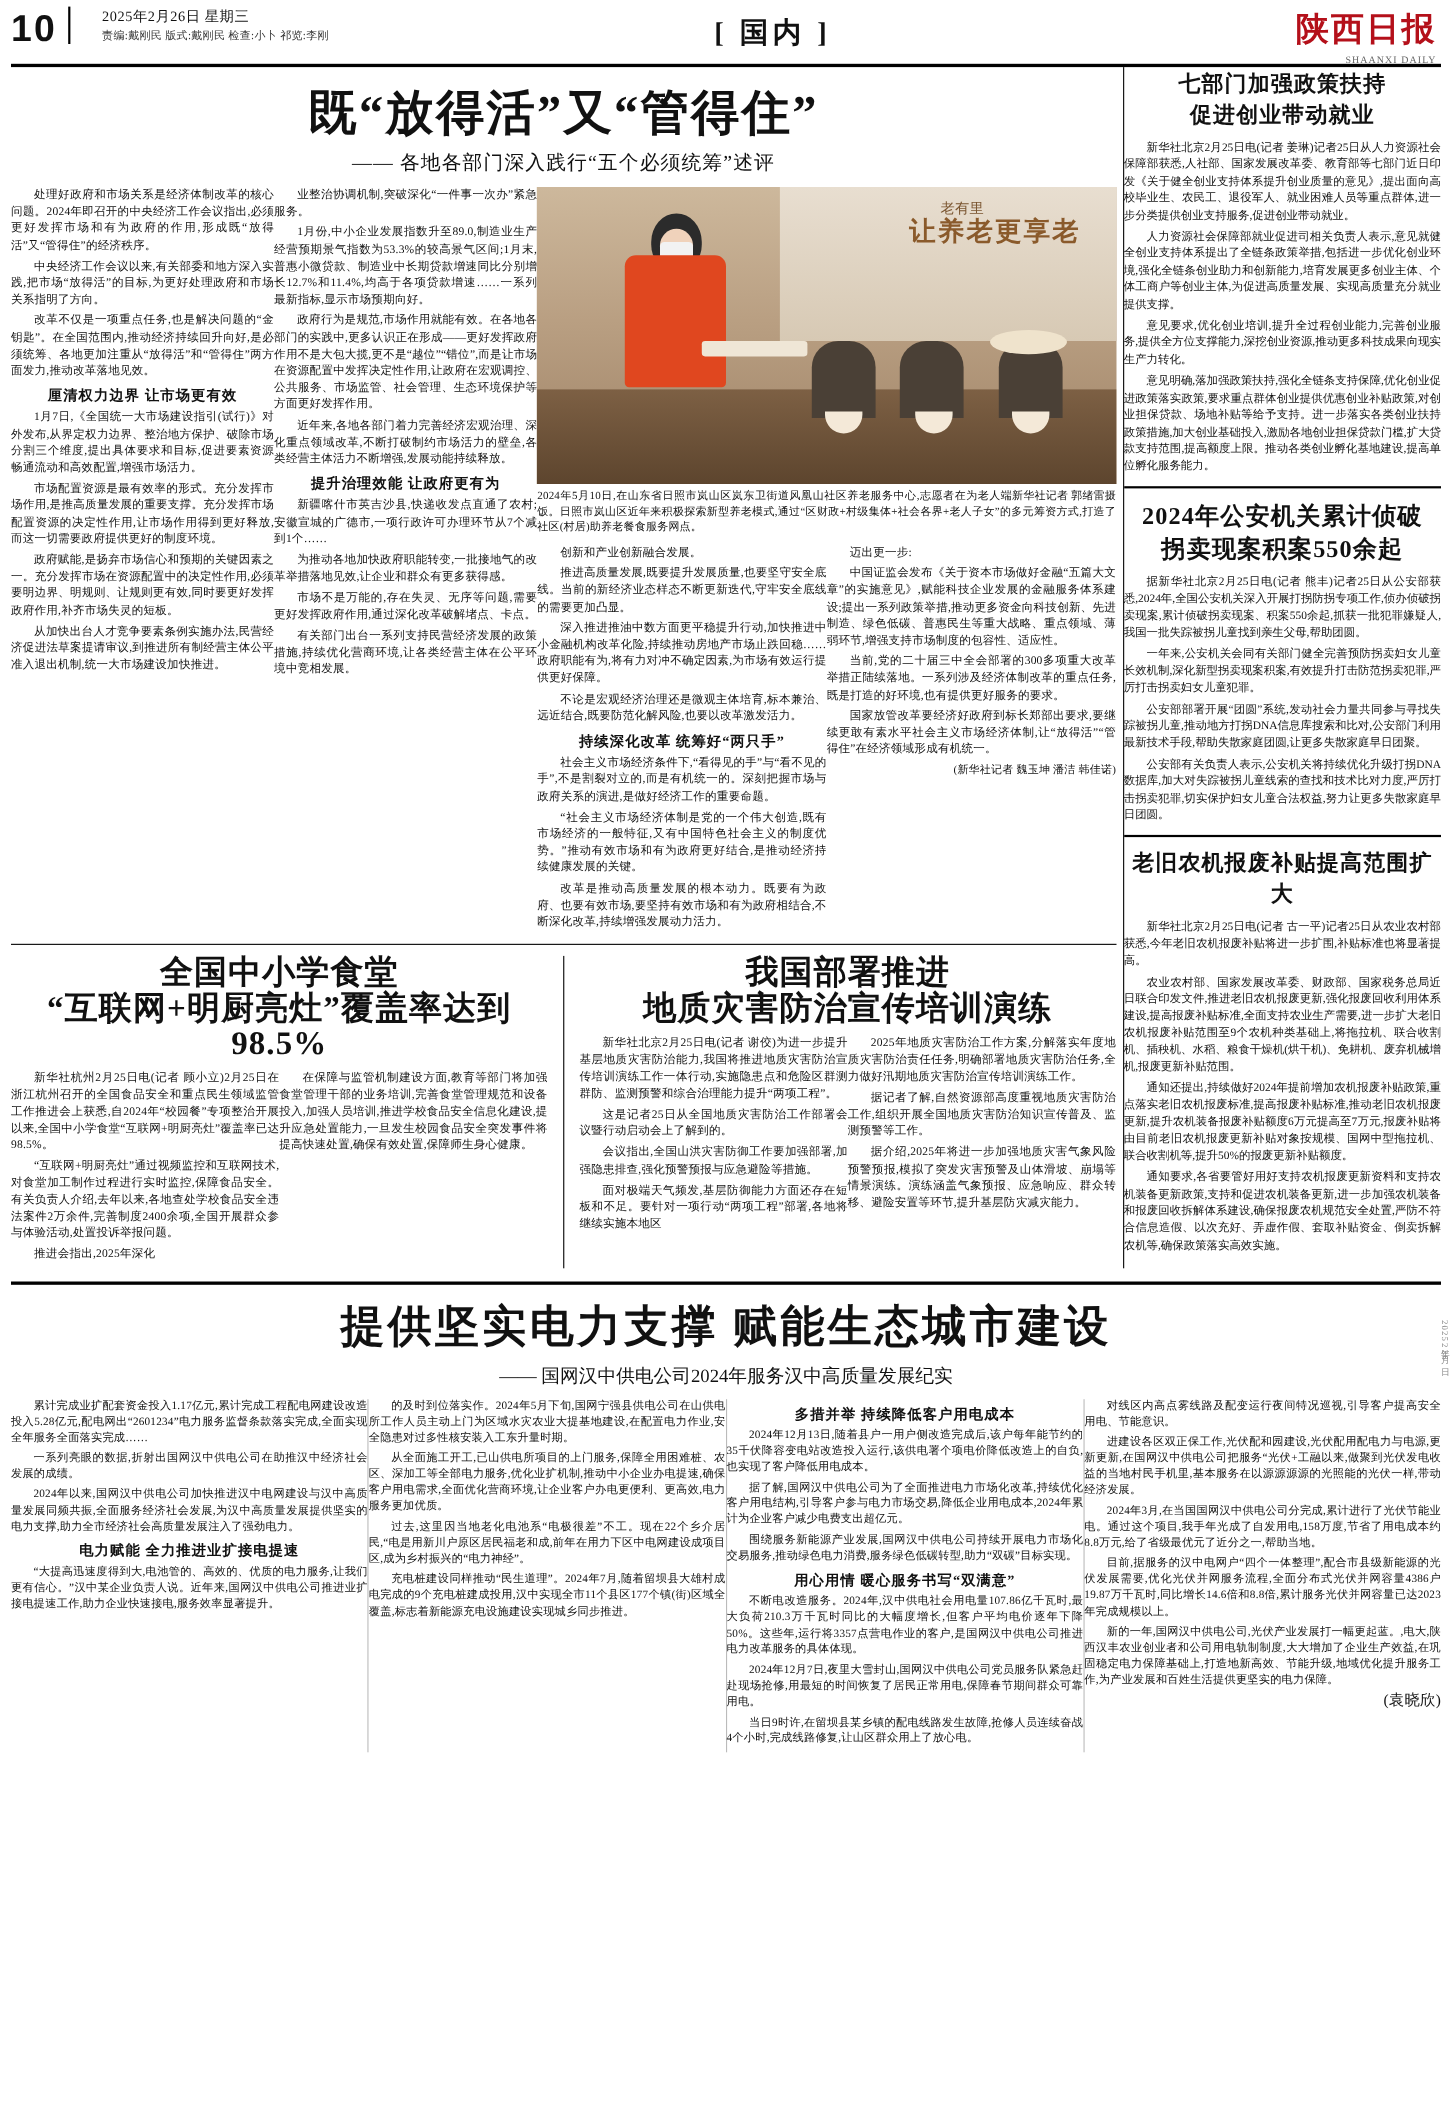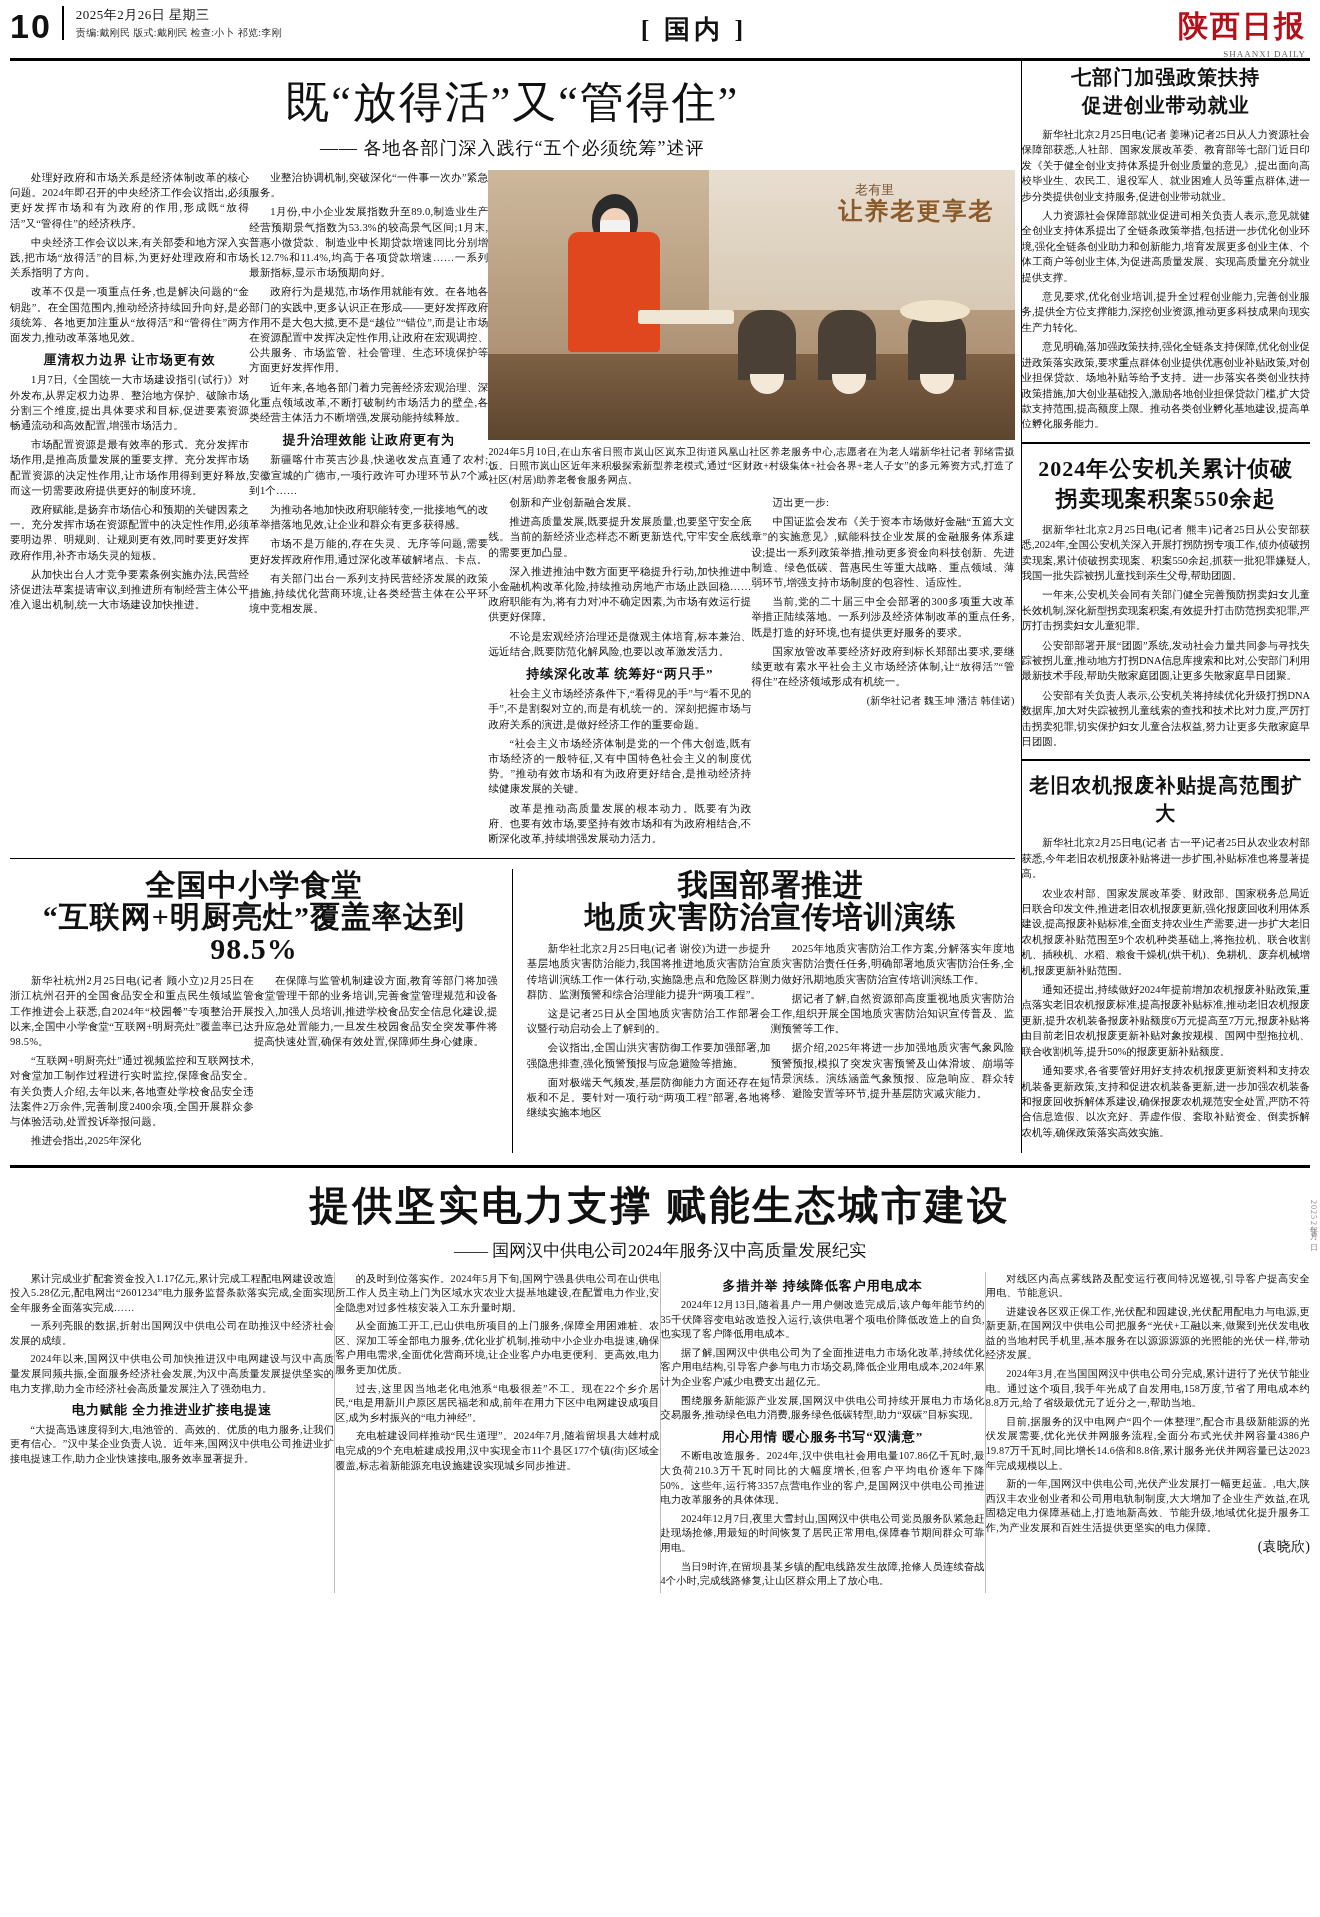--- a/index.html
+++ b/index.html
@@ -6,58 +6,58 @@
   body{
     width:1320px;height:1917px;background:#ffffff;
     font-family:"Liberation Serif","DejaVu Serif",serif;
     color:#111;overflow:hidden;
   }
   .page{position:relative;width:1320px;height:1511px;padding:0;box-sizing:border-box;}
 
   
   .masthead{display:flex;align-items:flex-start;padding:6px 14px 0 10px;height:56px;box-sizing:border-box;}
   .pagenum{font-family:"Liberation Sans",sans-serif;font-weight:bold;font-size:34px;letter-spacing:2px;line-height:40px;}
-  .mast-mid{margin-left:10px;padding-left:12px;border-left:2px solid #000;}
+  .mast-mid{margin-left:10px;padding-left:29px;border-left:2px solid #000;}
   .mast-date{font-size:13px;line-height:17px;letter-spacing:.5px;}
   .mast-credits{font-size:10px;color:#333;line-height:14px;margin-top:3px;letter-spacing:.3px;}
   .section-title{flex:1;text-align:center;font-size:26px;font-weight:bold;letter-spacing:4px;margin-top:6px;}
   .logo{width:200px;text-align:right;}
   .logo-text{font-family:"Liberation Serif",serif;font-weight:bold;font-size:30px;color:#b4101a;letter-spacing:2px;}
   .logo-sub{font-size:9px;color:#666;letter-spacing:1px;margin-top:2px;}
 
   .rule-thick{height:3px;background:#000;margin:2px 10px 0 10px;}
   .rule-thin{height:1px;background:#000;margin:2px 10px 6px 10px;}
 
   
   .body-wrap{display:flex;padding:0 10px;box-sizing:border-box;}
   .left-zone{width:1010px;}
   .right-zone{width:290px;border-left:1px solid #000;margin-left:6px;}
 
   
   .headline{
-    text-align:center;font-weight:normal;font-size:44px;letter-spacing:2px;
+    text-align:center;font-weight:bold;font-size:44px;letter-spacing:2px;
     margin:12px 0 4px 0;font-family:"Liberation Serif",serif;
   }
   .subheadline{text-align:center;font-size:18px;margin-bottom:10px;letter-spacing:1px;}
 
   
   .cols{display:flex;}
   .col{flex:1;font-size:10.5px;line-height:15.2px;text-align:justify;letter-spacing:.2px;}
   .col p{margin:0 0 4px 0;text-indent:2em;}
   .subhead{text-align:center;font-weight:bold;font-size:13px;margin:7px 0 5px 0;text-indent:0;letter-spacing:1px;}
   .byline{text-align:right;font-size:10px;margin-top:4px;text-indent:0;}
 
   
   .photo-box{width:100%;}
   .photo{
     width:100%;height:270px;position:relative;overflow:hidden;
     background:linear-gradient(180deg,#cdb89c 0%,#b99f82 45%,#9e8266 100%);
   }
   .photo .wallpanel{position:absolute;right:0;top:0;width:58%;height:52%;background:linear-gradient(180deg,#e8ded0,#d7c9b4);}
-  .photo .slogan{position:absolute;right:20px;top:34px;font-size:24px;font-weight:bold;color:#8a5a2b;letter-spacing:2px;}
+  .photo .slogan{position:absolute;right:32px;top:34px;font-size:24px;font-weight:bold;color:#8a5a2b;letter-spacing:2px;}
   .photo .slogan2{position:absolute;right:120px;top:12px;font-size:13px;color:#7a5530;}
   .photo .vest{position:absolute;left:80px;top:62px;width:92px;height:120px;background:#e0471f;border-radius:10px 10px 4px 4px;}
   .photo .head{position:absolute;left:104px;top:24px;width:46px;height:52px;background:#2b2b2b;border-radius:50% 50% 45% 45%;}
   .photo .face{position:absolute;left:112px;top:38px;width:30px;height:30px;background:#f0d2bb;border-radius:50%;}
   .photo .mask{position:absolute;left:112px;top:50px;width:30px;height:16px;background:#f2f2f2;border-radius:4px;}
   .photo .tray{position:absolute;left:150px;top:140px;width:96px;height:14px;background:#efe6d6;border-radius:3px;}
   .photo .tbl{position:absolute;left:0;bottom:0;width:100%;height:86px;background:linear-gradient(180deg,#7d6044,#5d452e);}
   .photo .bowl{position:absolute;bottom:46px;width:34px;height:20px;background:#f4e9d8;border-radius:0 0 18px 18px;}
   .photo .person{position:absolute;bottom:60px;width:58px;height:70px;background:#4a4036;border-radius:24px 24px 0 0;}
   .photo .hat{position:absolute;bottom:118px;width:70px;height:22px;background:#efe3cc;border-radius:50%;}

